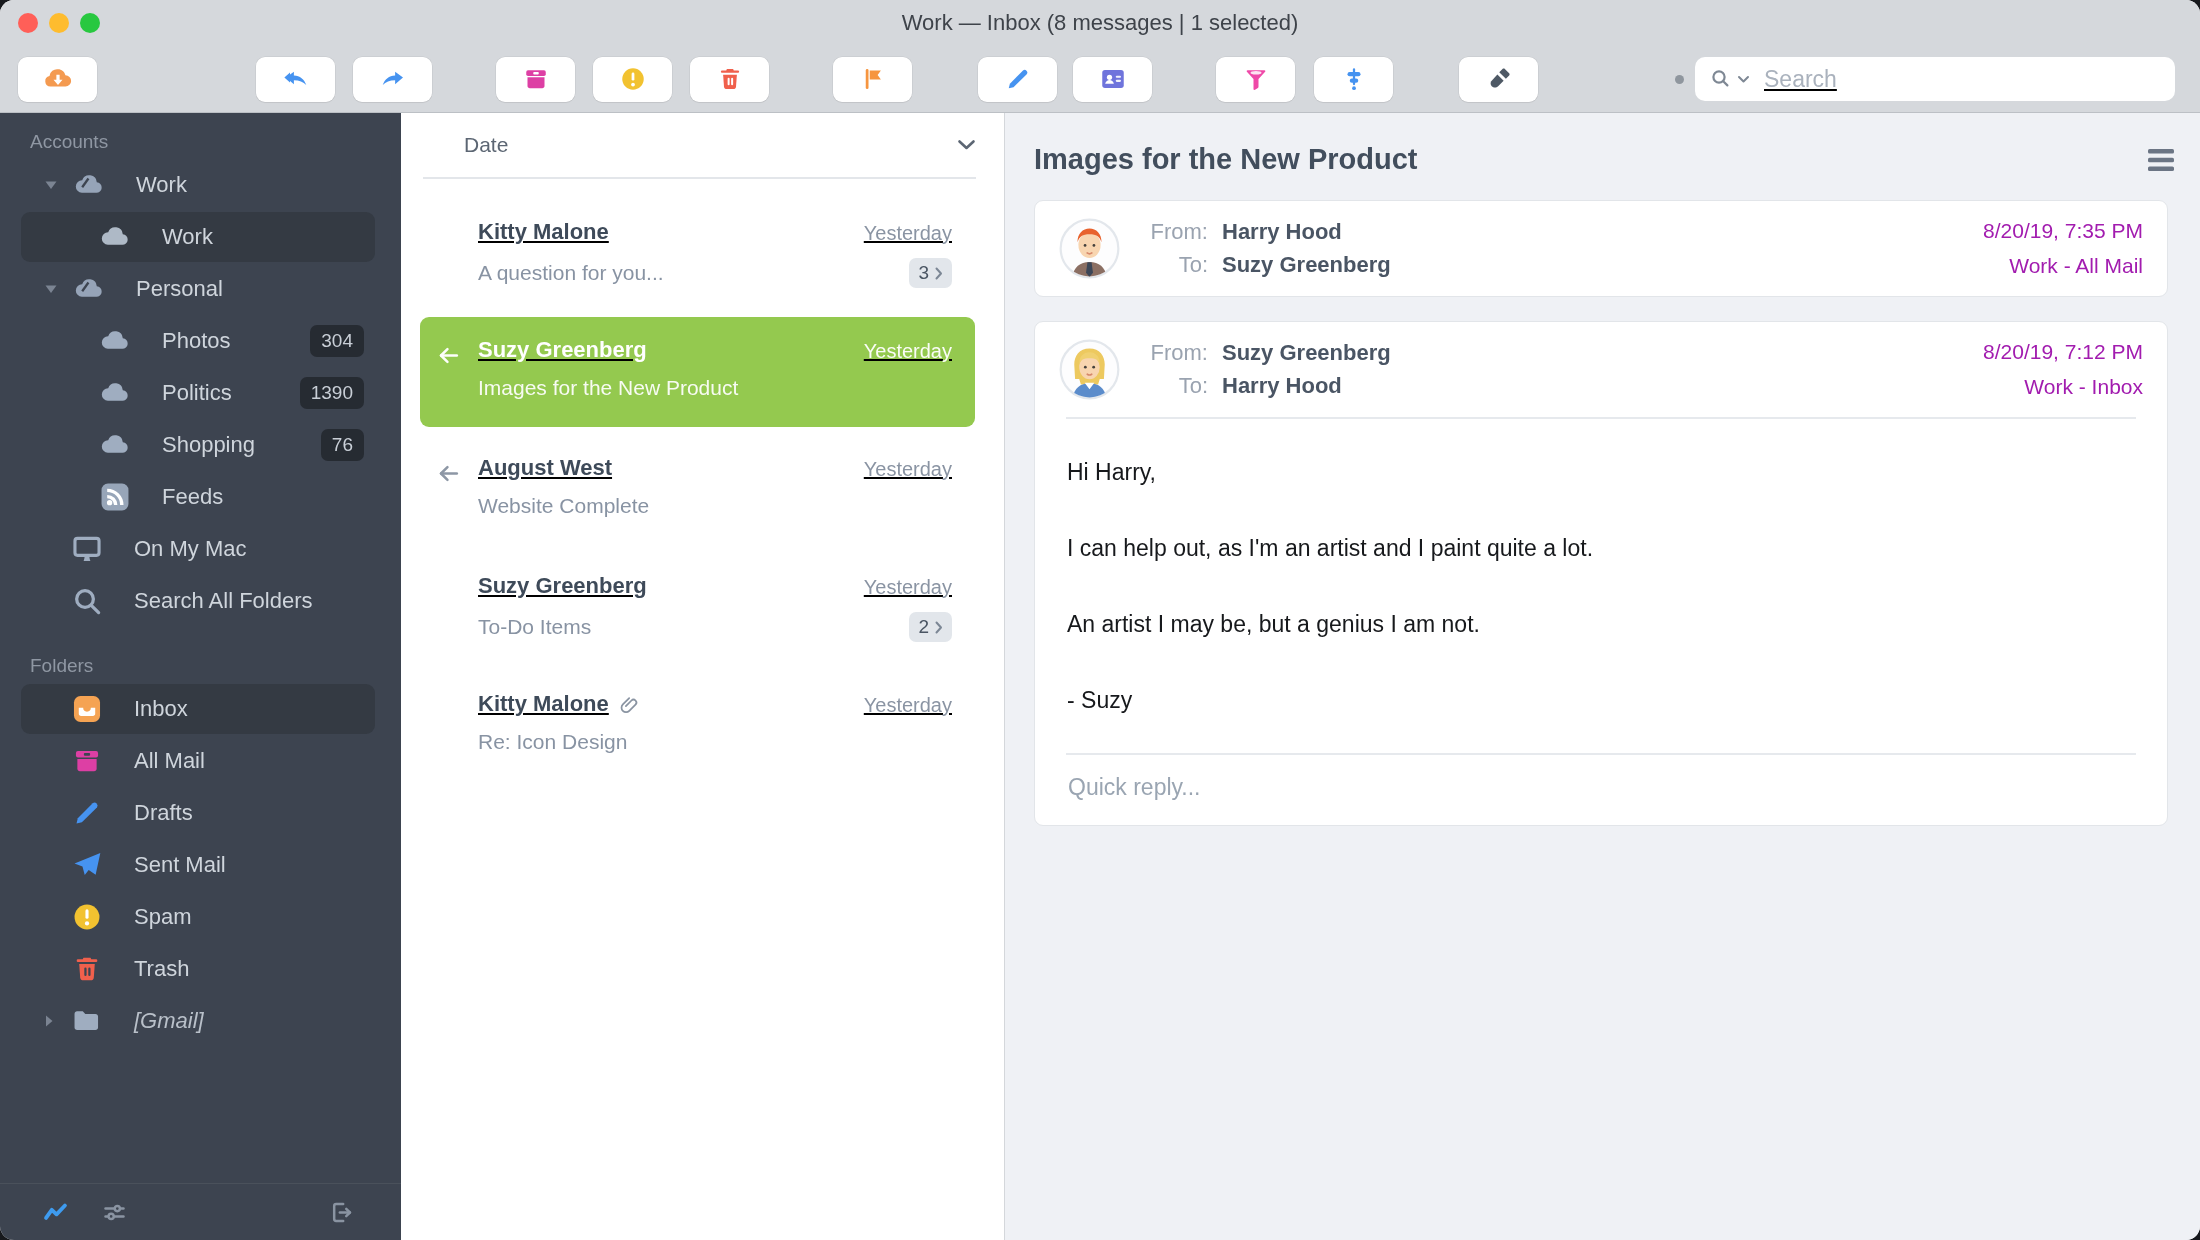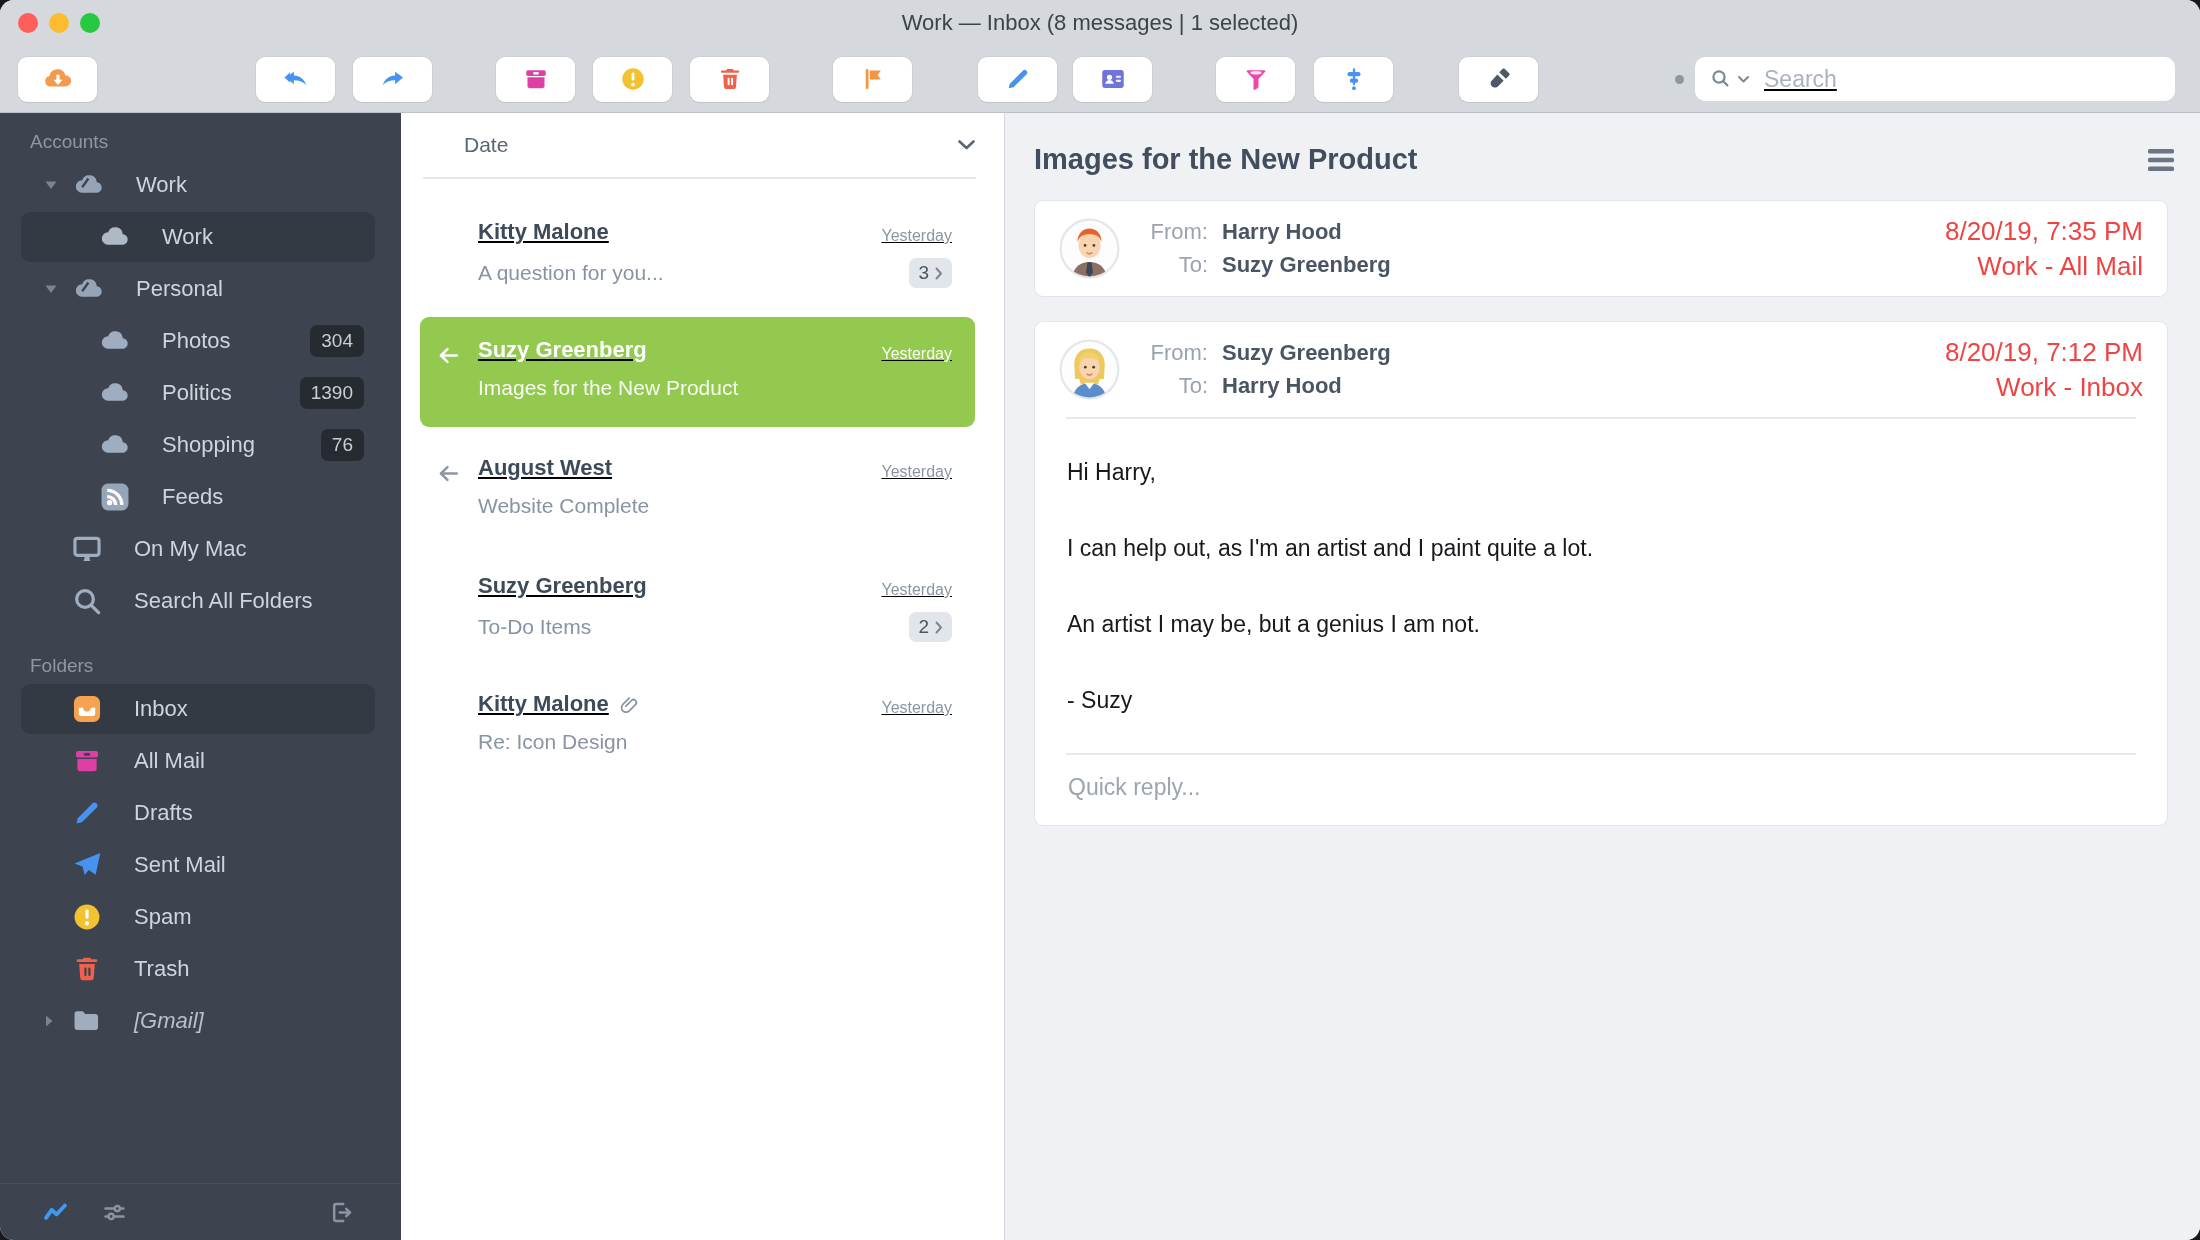--- a/index.html
+++ b/index.html
@@ -57,21 +57,21 @@
   .mlist-head{height:64px;display:flex;align-items:center;justify-content:space-between;padding:0 28px 0 29px;flex:0 0 auto;margin-left:34px;}
   .mlist-head .sortlbl{font-size:21px;color:#5c6673;}
   .mlist-sep{border-bottom:2px solid #e3e6ea;margin:0 28px 0 22px;}
   .items{padding-top:20px;}
   .mitem{position:relative;height:110px;margin:0 29px 8px 19px;border-radius:9px;padding:20px 23px 0 58px;box-sizing:border-box;}
   .mitem.selected{background:#94c94f;}
   .reply-ind{position:absolute;left:16px;top:26px;width:25px;height:25px;color:#8d97a5;}
   .mitem.selected .reply-ind{color:#fdfefb;}
   .mrow{display:flex;align-items:flex-end;text-decoration:underline;}
   .msender{font-size:22px;font-weight:700;color:#3e4a59;}
-  .mdate{margin-left:auto;font-size:16px;color:#8a94a3;}
+  .mdate{margin-left:auto;font-size:20px;color:#8a94a3;}
   .mrow2{margin-top:13px;display:flex;align-items:center;}
   .msubject{font-size:21px;color:#8893a3;}
   .mbadge{margin-left:auto;background:#e2e6eb;border-radius:7px;padding:4px 9px;display:flex;align-items:center;gap:6px;font-size:19px;color:#4a5563;}
   .mitem.selected .msender{color:#ffffff;}
   .mitem.selected .msubject{color:rgba(255,255,255,.93);}
   .mitem.selected .mdate{color:rgba(255,255,255,.95);}
   .clip-ic{width:22px;height:22px;margin-left:10px;}
 
   
   .reading{flex:1;background:#eff1f5;box-sizing:border-box;padding:0 0 0 29px;overflow:hidden;position:relative;}
@@ -79,21 +79,21 @@
   .rtitle{font-size:29px;font-weight:700;color:#424e5d;}
   .hamburger{margin-left:auto;width:26px;height:22px;}
   .card{background:#fff;border:1px solid #e2e5e9;border-radius:9px;margin-right:32px;box-sizing:border-box;}
   .card.collapsed{margin-bottom:24px;}
   .chead{display:flex;align-items:flex-start;padding:17px 24px;}
   .avatar{width:61px;height:61px;flex:0 0 auto;}
   .addr{margin-left:22px;display:flex;flex-direction:column;gap:5px;}
   .arow{display:flex;align-items:baseline;font-size:22px;line-height:28px;}
   .albl{width:66px;text-align:right;color:#9aa3b0;flex:0 0 auto;}
   .aval{margin-left:14px;color:#4a5564;font-weight:700;}
-  .cmeta{margin-left:auto;text-align:right;display:flex;flex-direction:column;gap:9px;font-size:26px;color:#ef4444;line-height:26px;}
+  .cmeta{margin-left:auto;text-align:right;display:flex;flex-direction:column;gap:9px;font-size:21px;color:#a21caf;line-height:26px;}
   .cdiv{border-bottom:2px solid #e6e9ed;margin:0 31px;}
   .mail-body{padding:38px 32px 0;}
   .mail-body p{margin:0 0 46px;font-size:23px;color:#17191c;line-height:30px;}
   .mail-body p:last-child{margin-bottom:38px;}
   .qreply{border-top:2px solid #e6e9ed;margin:0 31px;}
   .qreply input{border:none;outline:none;background:transparent;width:100%;font-family:inherit;font-size:23px;color:#5b6573;padding:19px 2px 24px;box-sizing:border-box;}
   .qreply input::placeholder{color:#9aa5b2;}
 </style>
 </head>
 <body>

